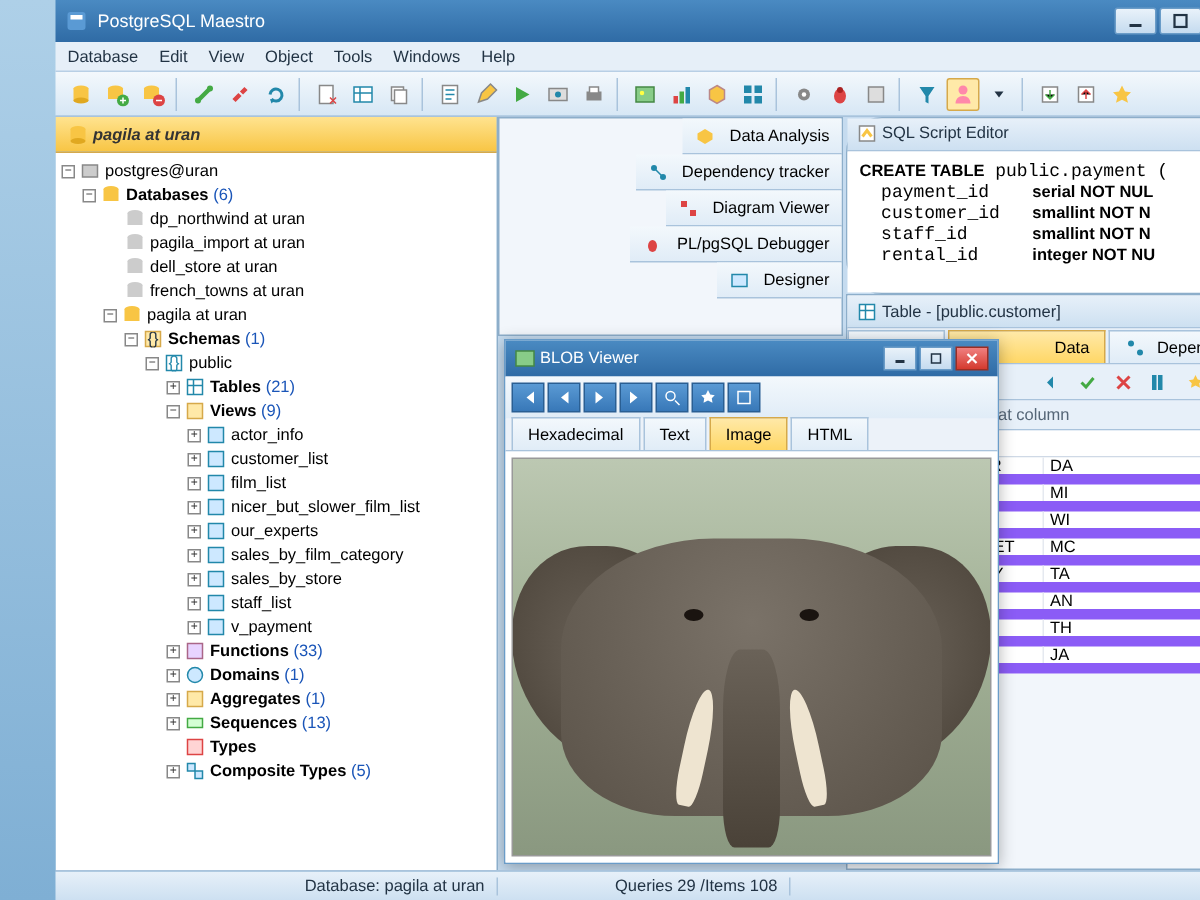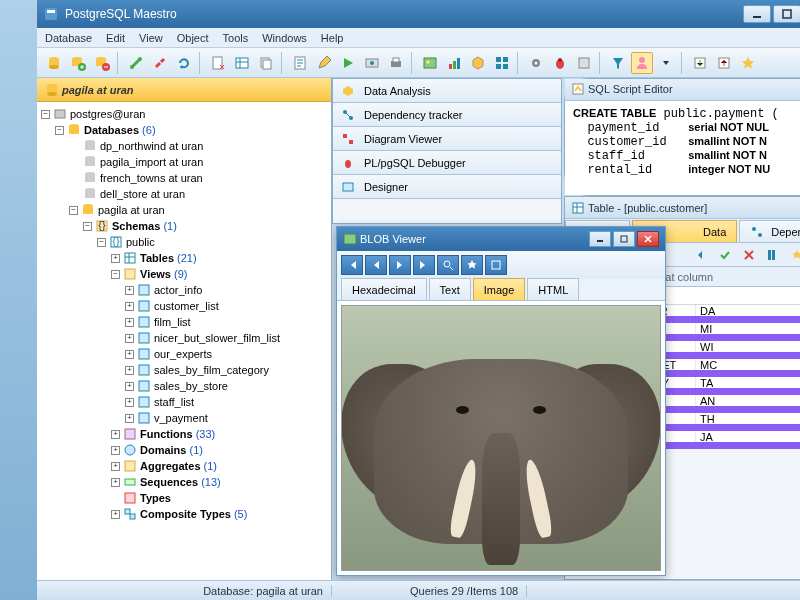--- a/index.html
+++ b/index.html
@@ -338,31 +338,31 @@
             <span class="tlabel">pagila_import at uran</span>
           </div>
         <div class="tnode">
             <span class="tspace" style="width:44px"></span>
             <span class="ticon">
               <svg width="14" height="14">
                 <ellipse cx="7" cy="3" rx="5" ry="2" fill="#ccc"></ellipse>
                 <rect x="2" y="3" width="10" height="8" fill="#ccc"></rect>
               </svg>
             </span>
-            <span class="tlabel">french_towns at uran</span>
+            <span class="tlabel">dell_store at uran</span>
           </div>
         <div class="tnode">
             <span class="tspace" style="width:44px"></span>
             <span class="ticon">
               <svg width="14" height="14">
                 <ellipse cx="7" cy="3" rx="5" ry="2" fill="#ccc"></ellipse>
                 <rect x="2" y="3" width="10" height="8" fill="#ccc"></rect>
               </svg>
             </span>
-            <span class="tlabel">dell_store at uran</span>
+            <span class="tlabel">french_towns at uran</span>
           </div>
         <div class="tnode">
             <span class="tspace" style="width:30px"></span>
             <span class="tbox">−</span>
             <span class="ticon">
               <svg width="14" height="14">
                 <ellipse cx="7" cy="3" rx="5" ry="2" fill="#f8c544"></ellipse>
                 <rect x="2" y="3" width="10" height="8" fill="#f8c544"></rect>
               </svg>
             </span>
@@ -518,21 +518,21 @@
         <div class="tnode bold"><span class="tspace" style="width:72px"></span><span class="tbox">+</span><span class="ticon">
               <svg width="14" height="14">
                 <rect x="2" y="2" width="5" height="5" fill="#cde8ff" stroke="#28a"></rect>
                 <rect x="7" y="7" width="5" height="5" fill="#cde8ff" stroke="#28a"></rect>
               </svg>
             </span><span class="tlabel">Composite Types</span>&nbsp;<span class="tcount">(5)</span></div>
       </div>
     </div>
 
     <div class="content">
-      <div class="panel navstrip" style="height:146px;">
+      <div class="panel navstrip" style="height:146px;align-items:flex-end;">
         <div class="navitem">
             <span class="ticon">
               <svg width="14" height="14">
                 <path d="M7 2l5 3v4l-5 3-5-3V5z" fill="#f8c544"></path>
               </svg>
             </span>
             <span>Data Analysis</span>
           </div>
         <div class="navitem">
             <span class="ticon">

